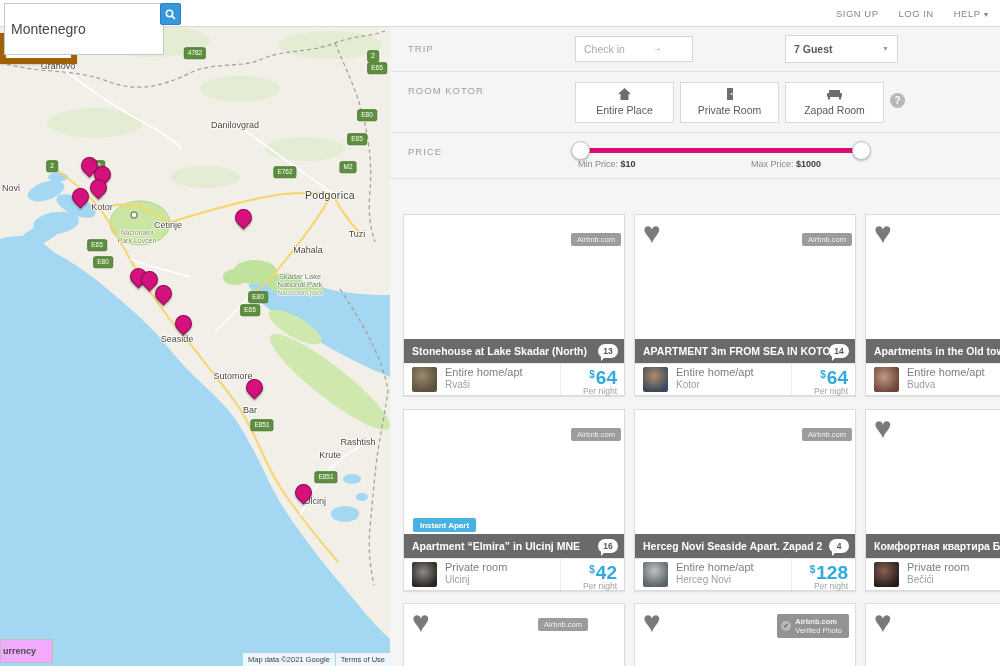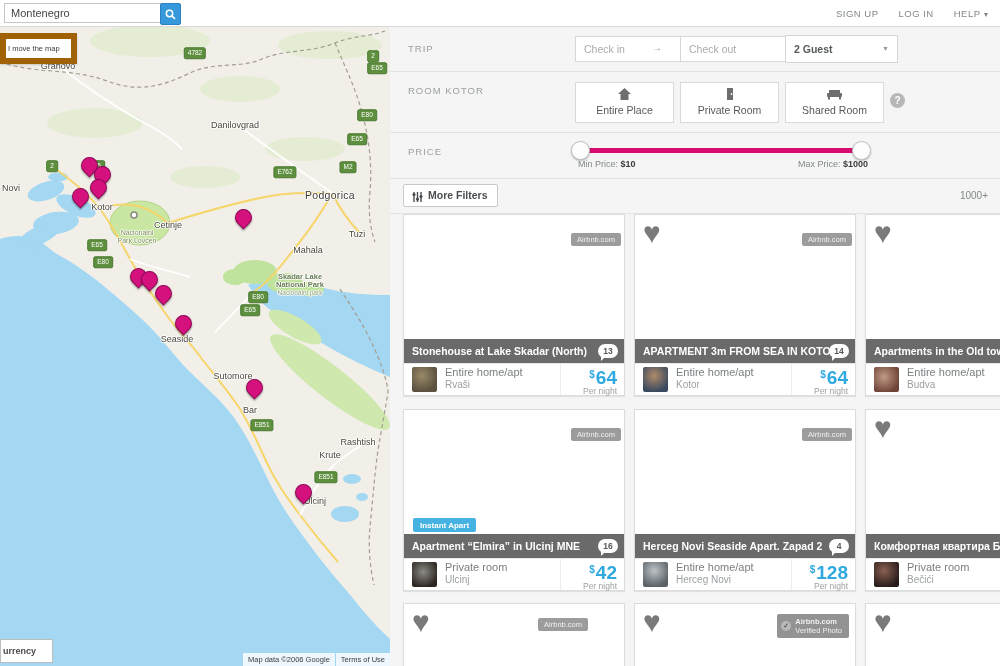--- a/index.html
+++ b/index.html
@@ -3,45 +3,45 @@
 <meta charset="utf-8">
 <style>
   html,body{margin:0;padding:0;background:#fff}
   .stage{position:relative;width:1000px;height:666px;overflow:hidden;
          font-family:"Liberation Sans",sans-serif;background:#f5f5f5}
 
   
   .topbar{position:absolute;left:0;top:0;width:1000px;height:26px;background:#fff;
           border-bottom:1px solid #d8d8d8;z-index:40}
   .searchbox{position:absolute;left:4px;top:3px;width:146px;height:18px;border:1px solid #c7c7c7;
-             font-family:"Liberation Sans",sans-serif;font-size:11px;color:#454545;padding:0 6px;outline:none}
+             font-family:"Liberation Sans",sans-serif;font-size:14px;color:#454545;padding:16px 6px;outline:none}
   .searchbtn{position:absolute;left:160px;top:3px;width:19px;height:20px;background:#3598db;
              border:1px solid #2a7fc2;border-radius:2px;display:flex;align-items:center;justify-content:center;cursor:pointer}
   .toplinks{position:absolute;right:10px;top:0;height:26px;display:flex;align-items:center;gap:20px}
   .toplink{font-size:9.5px;color:#82888a;letter-spacing:.5px;cursor:pointer;white-space:nowrap}
   .caret{font-size:7px;color:#82888a;margin-left:2px}
 
   
   .map{position:absolute;left:0;top:27px;width:390px;height:639px;background:#f2efe9;overflow:hidden}
   .map svg{position:absolute;left:0;top:0}
   .mlabel{position:absolute;transform:translate(-50%,-50%);font-size:9px;color:#4a463f;white-space:nowrap;
           text-shadow:1px 0 0 #fff,-1px 0 0 #fff,0 1px 0 #fff,0 -1px 0 #fff;z-index:5}
   .mlabel.big{font-size:10.5px;color:#3b3834;letter-spacing:.3px}
   .mlabel.left{transform:translate(0,-50%)}
   .parklabel{position:absolute;transform:translate(-50%,0);text-align:center;color:#7d8f5c;font-size:7px;
              line-height:8px;text-shadow:1px 0 0 #fff,-1px 0 0 #fff,0 1px 0 #fff,0 -1px 0 #fff;z-index:5}
-  .parklabel .b{font-weight:bold;font-size:7.5px;color:#677d54}
+  .parklabel .b{font-weight:normal;font-size:7.5px;color:#677d54}
   .parklabel .s{font-size:6.5px;color:#93a07e}
   .rbadge{position:absolute;transform:translate(-50%,-50%);background:#5d8f3f;border:1px solid #4b7a31;color:#fff;
           font-size:6.5px;line-height:1;padding:1.5px 3px;border-radius:2px;z-index:6;white-space:nowrap}
   .pin{position:absolute;width:15px;height:15px;background:#d4117d;border:1px solid #8f0a56;
        border-radius:50% 50% 50% 0;transform:rotate(-45deg);box-shadow:-1px 1px 2px rgba(0,0,0,.35);z-index:10;cursor:pointer}
   .movemap{position:absolute;left:0;top:6px;background:#fff;border:6px solid #a16207;box-shadow:0 1px 2px rgba(0,0,0,.15);
            font-size:7.5px;color:#3c3c3c;padding:5px 11px 5px 2px;z-index:20;white-space:nowrap}
-  .currencybtn{position:absolute;left:0;bottom:3px;width:47px;background:#ffffff;border:1px solid #bdbdbd;
+  .currencybtn{position:absolute;left:0;bottom:3px;width:47px;background:#f0abfc;border:1px solid #bdbdbd;
                font-size:9px;font-weight:bold;color:#4a4a4a;padding:6px 2px;z-index:20;cursor:pointer}
   .attrib{position:absolute;right:0;bottom:0;display:flex;gap:1px;z-index:20}
   .attrib span{background:rgba(255,255,255,.8);font-size:7.5px;color:#3c3c3c;padding:2px 5px;white-space:nowrap}
 
   
   .panel{position:absolute;left:390px;top:27px;width:610px;height:639px;background:#f5f5f5;overflow:hidden}
   .frow{position:absolute;left:0;width:610px;background:#f5f5f5;border-bottom:1px solid #e3e3e3}
   .row-trip{top:0;height:44px}
   .row-room{top:45px;height:60px}
   .row-price{top:106px;height:45px}
@@ -267,34 +267,33 @@
     <div class="pin" style="left:130px;top:241px"></div>
     <div class="pin" style="left:141px;top:244px"></div>
     <div class="pin" style="left:155px;top:258px"></div>
     <div class="pin" style="left:175px;top:288px"></div>
     <div class="pin" style="left:246px;top:352px"></div>
     <div class="pin" style="left:295px;top:457px"></div>
 
     <div class="movemap">I move the map</div>
     <div class="currencybtn">urrency</div>
     <div class="attrib">
-      <span>Map data ©2006 Google</span>
+      <span>Map data ©2021 Google</span>
       <span>Terms of Use</span>
     </div>
   </div>
 
   <div class="panel">
 
     <div class="frow row-trip">
       <div class="flabel" style="top:16px">TRIP</div>
       <input class="datefield" style="left: 185px;" placeholder="Check in">
       <span class="fieldarrow" style="left:262px;top:15px">→</span>
-      <input class="datefield" style="left: 290px;" placeholder="Check out">
       <div class="guestsel">
-        <span>2 Guest</span>
+        <span>7 Guest</span>
         <span class="caret2">▼</span>
       </div>
     </div>
 
     <div class="frow row-room">
       <div class="flabel" style="top:13px">ROOM KOTOR</div>
       <div class="rt" style="left:185px">
         <div class="icn">
           <svg width="15" height="14" viewBox="0 0 15 14">
               <path d="M7.5 1 L14 7 H11.5 V13 H3.5 V7 H1 Z" fill="#6e6e6e"></path>
@@ -313,54 +312,38 @@
       </div>
       <div class="rt" style="left:395px">
         <div class="icn">
           <svg width="17" height="14" viewBox="0 0 17 14">
             <rect x="3" y="3" width="11" height="4" fill="#6e6e6e"></rect>
             <rect x="1" y="6" width="15" height="4" rx="1" fill="#6e6e6e"></rect>
             <rect x="2" y="10" width="2" height="2.5" fill="#6e6e6e"></rect>
               <rect x="13" y="10" width="2" height="2.5" fill="#6e6e6e"></rect>
           </svg>
         </div>
-        <div>Shared Room</div>
+        <div>Zapad Room</div>
       </div>
       <div class="helpq">?</div>
     </div>
 
     <div class="frow row-price">
       <div class="flabel" style="top:13px">PRICE</div>
       <div class="slidertrack"></div>
       <div class="sliderhandle" style="left:181px"></div>
       <div class="sliderhandle" style="left:462px"></div>
       <div class="pricelbl" style="left:188px">
         <span>Min Price:</span> <b>$10</b>
       </div>
-      <div class="pricelbl" style="left:350px;width:128px;text-align:right">
+      <div class="pricelbl" style="left:332px;width:128px;text-align:center">
         <span>Max Price:</span> <b>$1000</b>
       </div>
     </div>
 
-    <div class="frow row-more">
-      <div class="morefilters">
-        <span class="mficon">
-          <svg width="11" height="12" viewBox="0 0 11 12">
-            <line x1="2" y1="1" x2="2" y2="11" stroke="#4a4e50" stroke-width="1.4"></line>
-            <line x1="5.5" y1="1" x2="5.5" y2="11" stroke="#4a4e50" stroke-width="1.4"></line>
-            <line x1="9" y1="1" x2="9" y2="11" stroke="#4a4e50" stroke-width="1.4"></line>
-            <circle cx="2" cy="3.5" r="1.6" fill="#4a4e50"></circle>
-              <circle cx="5.5" cy="8" r="1.6" fill="#4a4e50"></circle>
-              <circle cx="9" cy="5.5" r="1.6" fill="#4a4e50"></circle>
-          </svg>
-        </span>
-        <span>More Filters</span>
-      </div>
-      <div class="rescount">1000+</div>
-    </div>
 
     <div class="card" style="left:13px;top:187px">
       <div class="photo p1">
         <div class="wm">Airbnb.com</div>
         <div class="titlebar"><span>Stonehouse at Lake Skadar (North)</span>
           <div class="bubble">13</div>
         </div>
       </div>
       <div class="details">
         <div class="avatar" style="background:radial-gradient(circle at 40% 35%,#9a8a6a,#5d5240 70%)"></div>

